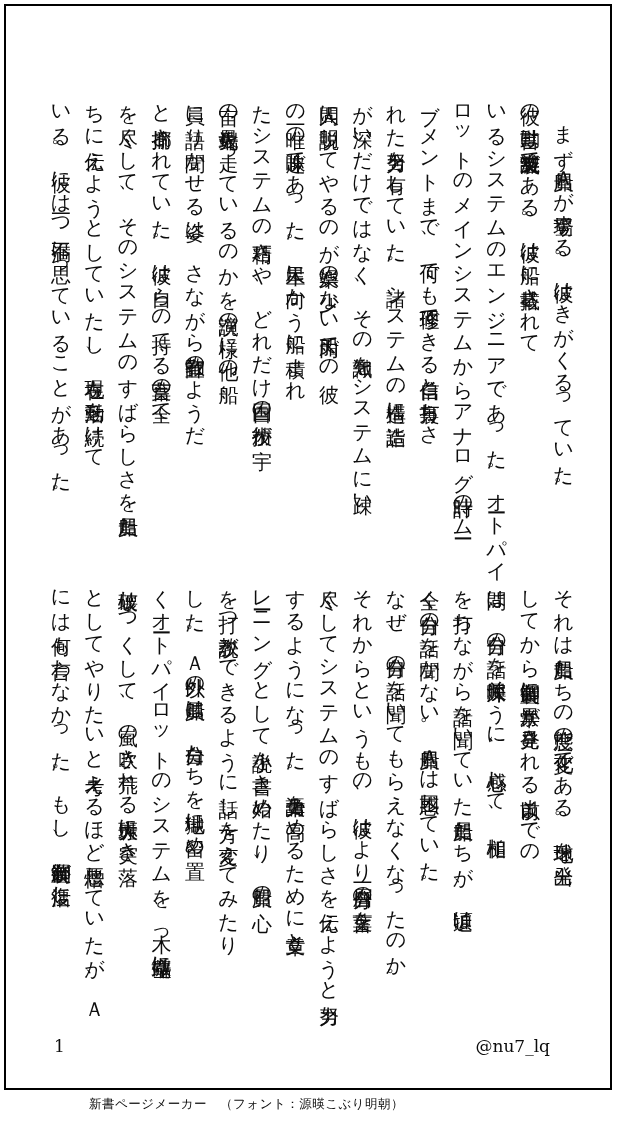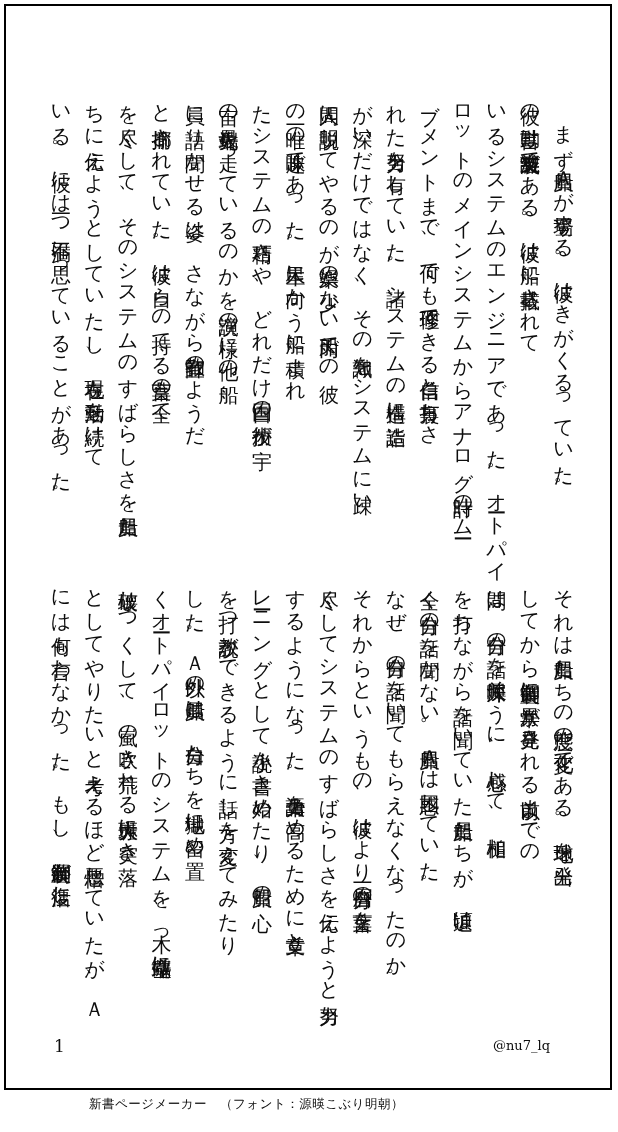--- a/index.html
+++ b/index.html
@@ -53,21 +53,21 @@
     position: absolute;
     left: 48px;
     top: 1030px;
     font-size: 17px;
     line-height: 20px;
   }
   .handle {
     position: absolute;
     right: 60px;
     top: 1030px;
-    font-size: 13px;
+    font-size: 17px;
     line-height: 20px;
   }
   .caption {
     position: absolute;
     left: 0;
     top: 1096px;
     width: 493px;
     text-align: center;
     font-size: 12.5px;
     letter-spacing: 0.5px;

